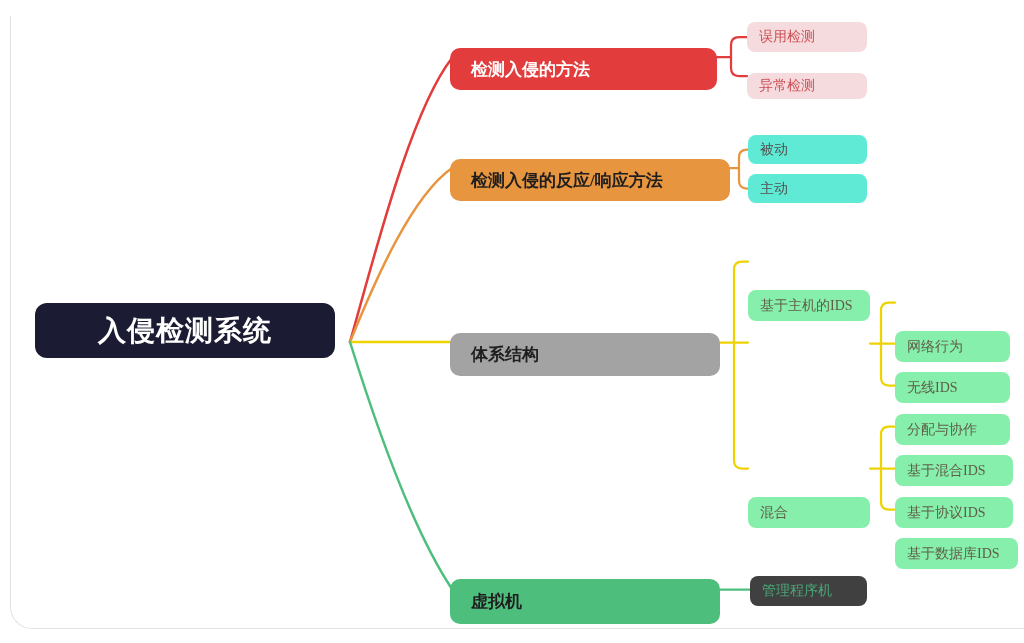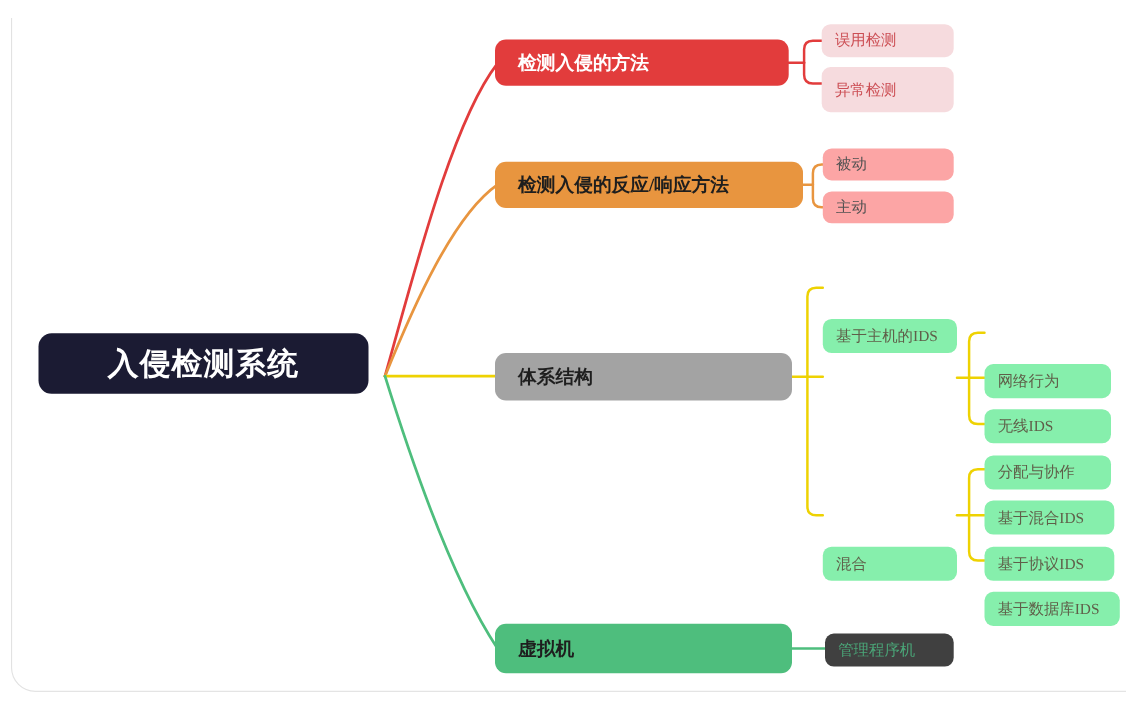--- a/index.html
+++ b/index.html
@@ -37,32 +37,33 @@
     font-weight:bold;
     justify-content:center;
     letter-spacing:1px;
   }
   .node.main{
     border-radius:10px;
     font-size:17px;
     font-weight:bold;
     padding-left:21px;
     color:#1e1e1e;
+    margin-top:12px;
   }
   .node.main.red{background:#e23c3c;color:#ffffff;}
   .node.main.orange{background:#e8953f;}
   .node.main.yellow{background:#a3a3a3;}
   .node.main.green{background:#4ebe7d;}
   .node.sub{
     border-radius:8px;
     font-size:14px;
     padding-left:12px;
   }
   .node.sub.pink{background:#f6dbde;color:#cc4f55;}
-  .node.sub.cream{background:#fca5a5;color:#525252;}
+  .node.sub.cream{background:#5eead4;color:#525252;}
   .node.sub.lyellow{background:#86efac;color:#5f5f49;margin-top:44px;}
   .node.sub.lgreen{background:#404040;color:#4aa678;}
 </style>
 </head>
 <body>
 
 <div id="canvas">
 
   <div id="page-edge"></div>
 
@@ -101,21 +102,21 @@
 
     <g stroke="#4ebe7d" stroke-width="2.25">
       <path d="M720,589.5 H750"></path>
     </g>
   </svg>
 
   <div class="node root" style="left:35px;top:303px;width:300px;height:55px">入侵检测系统</div>
 
   <div class="node main red" style="left:450px;top:36px;width:267px;height:42px">检测入侵的方法</div>
   <div class="node sub pink" style="left:747px;top:22px;width:120px;height:30px">误用检测</div>
-  <div class="node sub pink" style="left:747px;top:61px;width:120px;height:41px">异常检测</div>
+  <div class="node sub pink" style="left:747px;top:73px;width:120px;height:26px">异常检测</div>
 
   <div class="node main orange" style="left:450px;top:147px;width:280px;height:42px">检测入侵的反应/响应方法</div>
   <div class="node sub cream" style="left:748px;top:135px;width:119px;height:29px">被动</div>
   <div class="node sub cream" style="left:748px;top:174px;width:119px;height:29px">主动</div>
 
   <div class="node main yellow" style="left:450px;top:321px;width:270px;height:43px">体系结构</div>
   <div class="node sub lyellow" style="left:748px;top:246px;width:122px;height:31px">基于主机的IDS</div>
   <div class="node sub lyellow" style="left:748px;top:453px;width:122px;height:31px">混合</div>
   <div class="node sub lyellow" style="left:895px;top:287px;width:115px;height:31px">网络行为</div>
   <div class="node sub lyellow" style="left:895px;top:328px;width:115px;height:31px">无线IDS</div>

